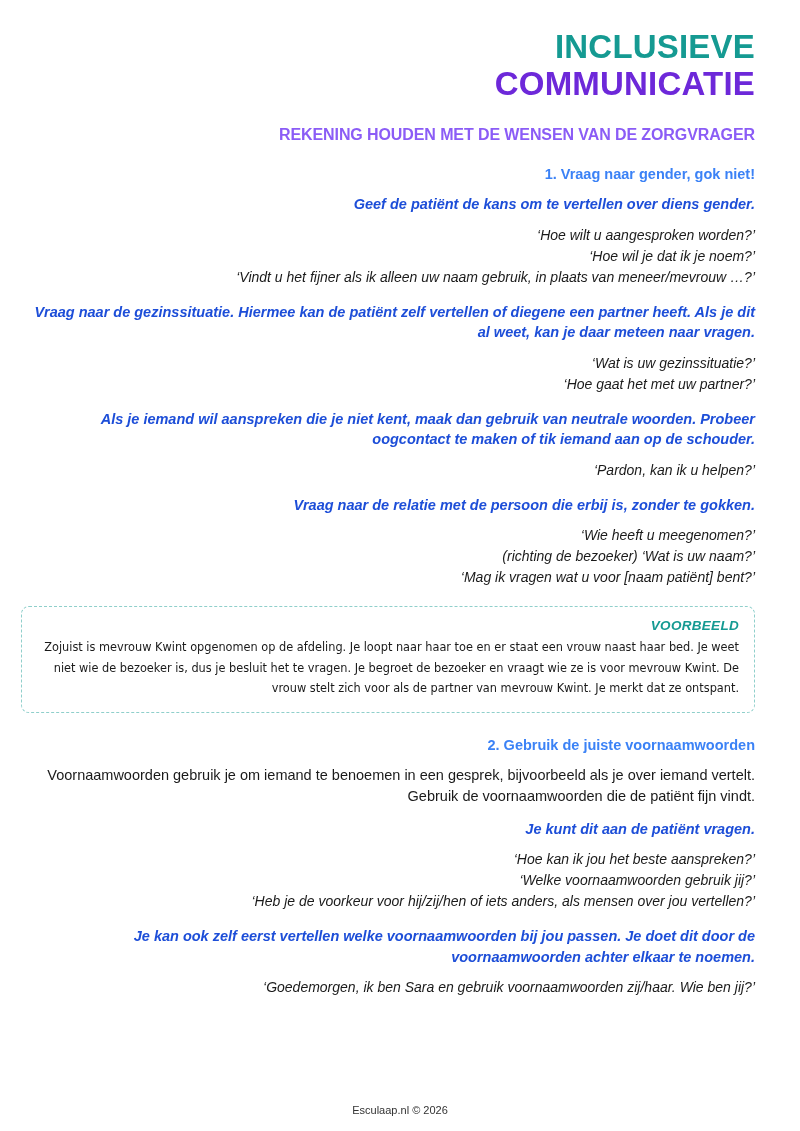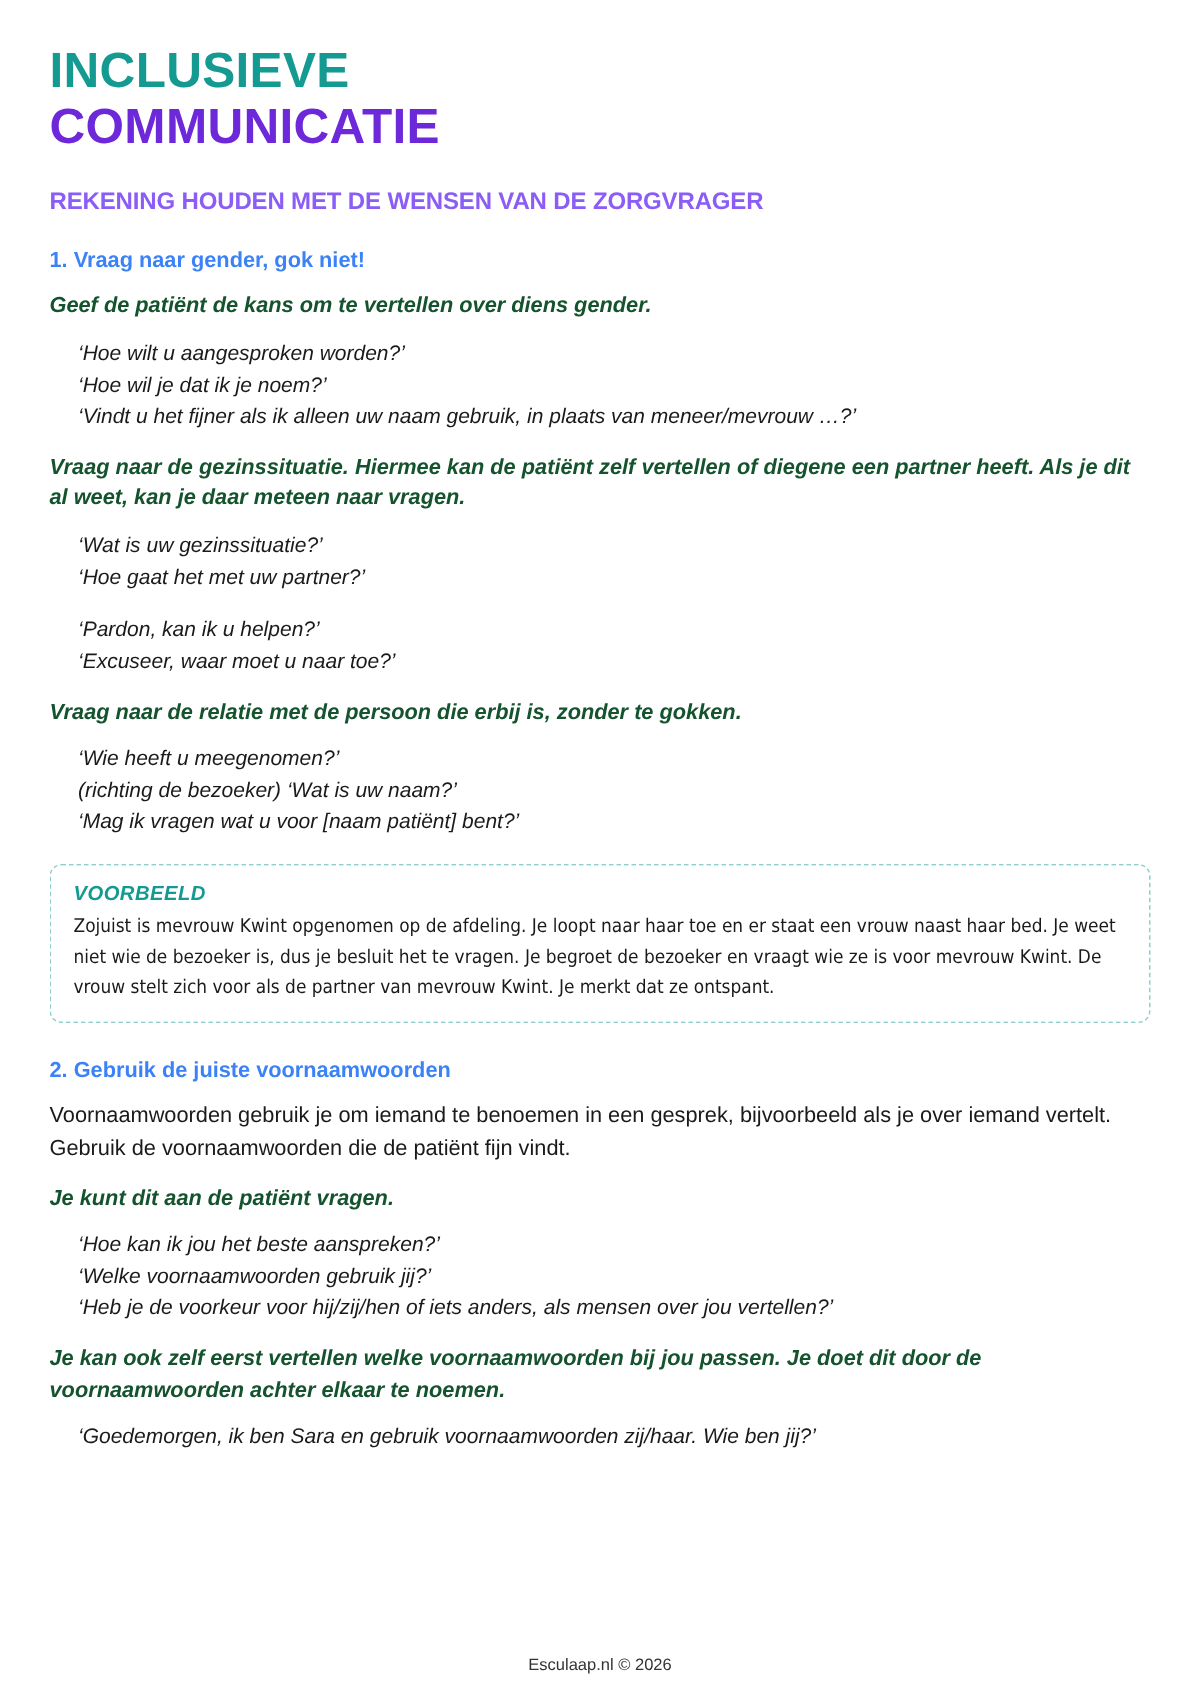--- a/index.html
+++ b/index.html
@@ -18,23 +18,24 @@
 
   .page {
     position: absolute;
     inset: 0;
     padding: 0;
     background: #ffffff;
   }
 
   .content {
     position: absolute;
-    left: 33px;
+    left: 21px;
     top: 30px;
     width: 734px;
+    text-align: right;
   }
 
   
   .masthead {
     margin: 0 0 26px 0;
     line-height: 1.0;
   }
   .masthead .line1,
   .masthead .line2 {
     display: block;
@@ -66,21 +67,21 @@
     font-size: 14.5px;
     margin: 0 0 12px 0;
   }
 
   
   .lead {
     font-weight: bold;
     font-style: italic;
     font-size: 14.5px;
     line-height: 1.42;
-    color: #14532d;
+    color: #1d4ed8;
     margin: 0 0 10px 0;
   }
 
   
   .body-par {
     font-size: 14.5px;
     line-height: 1.45;
     color: #1a1a1a;
     margin: 0 0 12px 0;
   }
@@ -155,23 +156,23 @@
       <li>‘Hoe wil je dat ik je noem?’</li>
       <li>‘Vindt u het fijner als ik alleen uw naam gebruik, in plaats van meneer/mevrouw …?’</li>
     </ul>
 
     <p class="lead">Vraag naar de gezinssituatie. Hiermee kan de patiënt zelf vertellen of diegene een partner heeft. Als je dit al weet, kan je daar meteen naar vragen.</p>
     <ul class="examples">
       <li>‘Wat is uw gezinssituatie?’</li>
       <li>‘Hoe gaat het met uw partner?’</li>
     </ul>
 
+    <p class="lead">Als je iemand wil aanspreken die je niet kent, maak dan gebruik van neutrale woorden. Probeer oogcontact te maken of tik iemand aan op de schouder.</p>
     <ul class="examples">
       <li>‘Pardon, kan ik u helpen?’</li>
-      <li>‘Excuseer, waar moet u naar toe?’</li>
     </ul>
 
     <p class="lead">Vraag naar de relatie met de persoon die erbij is, zonder te gokken.</p>
     <ul class="examples">
       <li>‘Wie heeft u meegenomen?’</li>
       <li>(richting de bezoeker) ‘Wat is uw naam?’</li>
       <li>‘Mag ik vragen wat u voor [naam patiënt] bent?’</li>
     </ul>
 
     <div class="callout">

